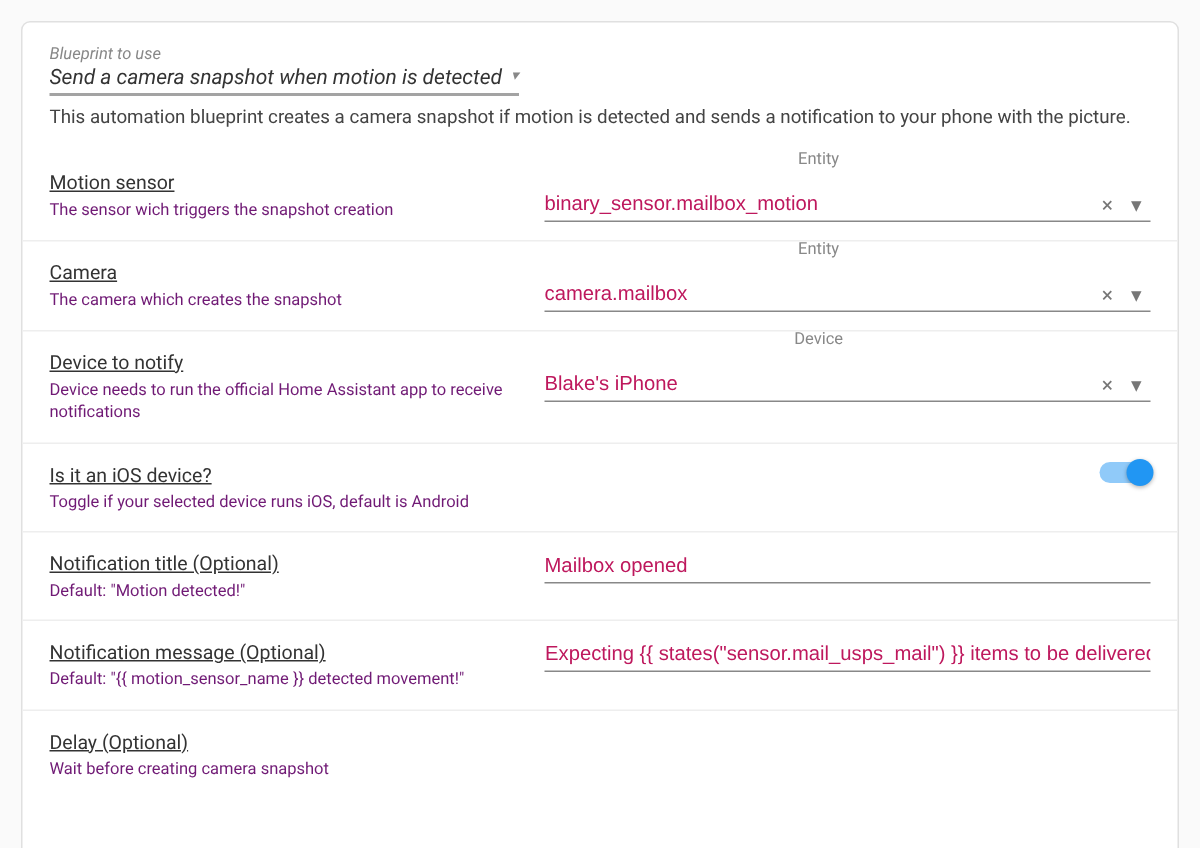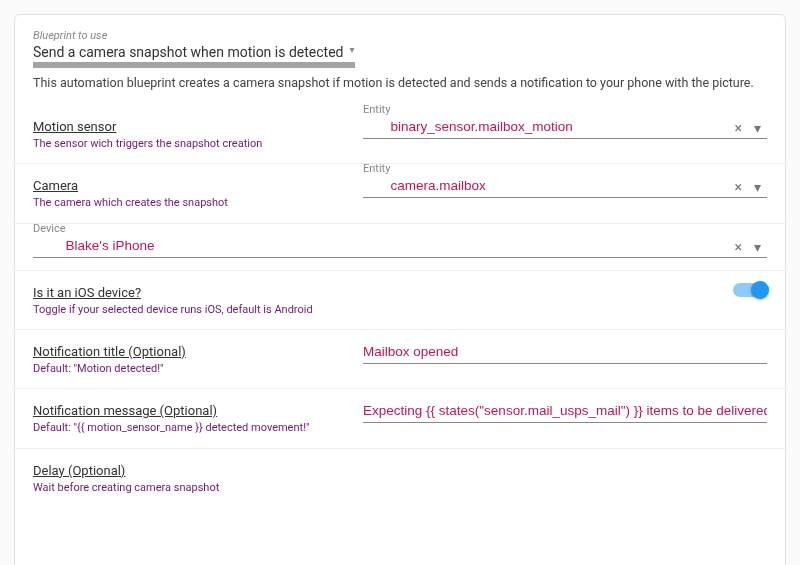--- a/index.html
+++ b/index.html
@@ -21,22 +21,23 @@
   .field-tiny-label {
     font-size: 11px;
     color: #888;
     display: block;
     margin-bottom: 2px;
     font-style: italic;
   }
   .underline-field {
     display: inline-flex;
     align-items: flex-start;
-    border-bottom: 6px solid #a3a3a3;
+    border-bottom: 2px solid #a3a3a3;
     padding-bottom: 2px;
+    font-style: italic;
   }
   .underline-field .value {
     font-size: 14px;
     color: #333;
   }
   .dropdown-arrow {
     margin-left: 6px;
     color: #888;
     font-size: 10px;
   }
@@ -85,21 +86,22 @@
   }
   .input-underline .mini-label {
     font-size: 11px;
     color: #888;
     position: relative;
     top: -14px;
   }
   .input-col {
     flex: 1;
     display: flex;
-    flex-direction: row;
+    flex-direction: column;
+    align-items: center;
   }
   .input-col .mini-label {
     font-size: 11px;
     color: #888;
     margin-bottom: 0;
   }
   .input-col .val, .text-input {
     font-size: 13.5px;
     color: #be185d;
     border: none;
@@ -218,20 +220,24 @@
             <input class="text-input" value="camera.mailbox" style="">
           </div>
           <span class="icon-btn">×</span>
           <span class="icon-btn">▾</span>
         </div>
       </div>
     </div>
   </div>
 
   <div class="row">
+    <div class="left">
+      <div class="title">Device to notify</div>
+      <div class="sub">Device needs to run the official Home Assistant app to receive notifications</div>
+    </div>
     <div class="right">
       <div class="input-wrap">
         <div class="input-underline">
           <div class="input-col">
             <span class="mini-label">Device</span>
             <input class="text-input" value="Blake's iPhone" style="">
           </div>
           <span class="icon-btn">×</span>
           <span class="icon-btn">▾</span>
         </div>

